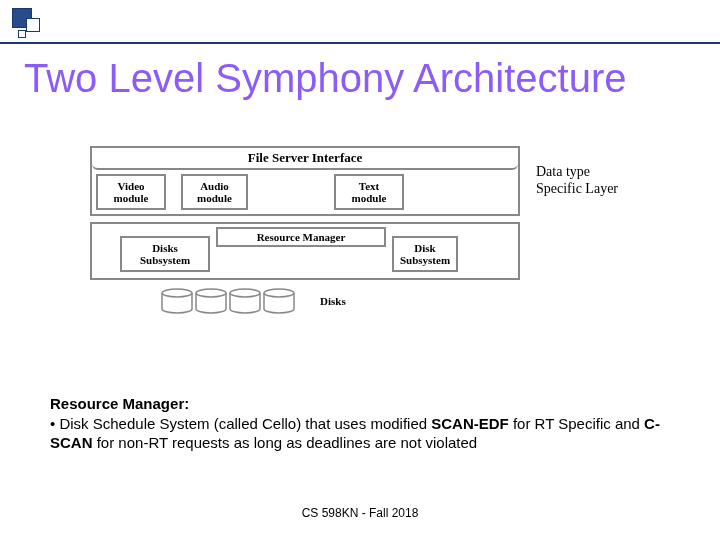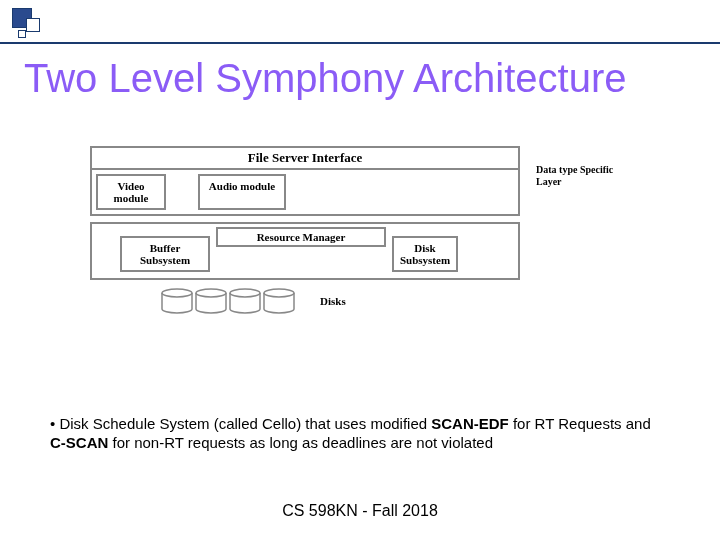--- a/index.html
+++ b/index.html
@@ -55,37 +55,38 @@
       width: 430px;
       margin-bottom: 6px;
     }
     .fsi-header {
       text-align: center;
       font-size: 13px;
       font-weight: bold;
       padding: 2px;
       border-bottom: 2px solid #888;
       font-family: "Times New Roman", serif;
+      border-radius: 6px;
     }
     .modules-row {
       display: flex;
       padding: 4px;
       gap: 6px;
     }
     .module {
       border: 2px solid #888;
       text-align: center;
       font-size: 11px;
       font-weight: bold;
       padding: 4px 6px;
       font-family: "Times New Roman", serif;
       line-height: 1.1;
     }
     .mod-video { width: 70px; }
-    .mod-audio { width: 88px; margin-left: 26px; }
+    .mod-audio { width: 67px; margin-left: 9px; }
     .mod-text { width: 70px; margin-left: 80px; }
     .layer2 {
       width: 430px;
       padding: 20px;
       position: relative;
       height: 58px;
     }
     .rm-box {
       border: 2px solid #888;
       position: absolute;
@@ -119,22 +120,22 @@
       width: 66px;
       text-align: center;
       font-size: 11px;
       font-weight: bold;
       padding: 4px;
       font-family: "Times New Roman", serif;
       line-height: 1.1;
     }
     .layer-label {
       position: absolute;
-      font-size: 10px;
-      font-weight: bold;
+      font-size: 14px;
+      font-weight: normal;
       font-family: "Times New Roman", serif;
       line-height: 1.2;
     }
     .label1 { top: 16px; left: 444px; width: 90px; }
     .label2 { top: 74px; left: 444px; width: 96px; }
     .disks-row {
       display: flex;
       margin-top: 8px;
       margin-left: 70px;
       align-items: center;
@@ -162,21 +163,21 @@
     }
     .body-text .heading {
       font-weight: bold;
     }
     .footer {
       position: absolute;
       bottom: 20px;
       left: 0;
       width: 720px;
       text-align: center;
-      font-size: 16px;
+      font-size: 12px;
       color: #000;
     }
   </style>
 </head>
 <body>
 
 <div class="corner-decoration">
   <div class="square sq1"></div>
   <div class="square sq2"></div>
   <div class="square sq3"></div>
@@ -184,27 +185,28 @@
 <div class="top-line"></div>
 
 <h1 class="title">Two Level Symphony Architecture</h1>
 
 <div class="diagram">
   <div class="outer-box layer1">
     <div class="fsi-header">File  Server  Interface</div>
     <div class="modules-row">
       <div class="module mod-video">Video module</div>
       <div class="module mod-audio">Audio module</div>
+      <div class="module mod-text">Text module</div>
     </div>
     <div class="layer-label label1">Data type Specific Layer</div>
   </div>
 
   <div class="outer-box layer2">
     <div class="rm-box">Resource Manager</div>
-    <div class="buf-box">Buffer Subsystem</div>
+    <div class="buf-box">Disks Subsystem</div>
     <div class="disk-box">Disk Subsystem</div>
   </div>
 
   <div class="disks-row">
     <div class="disk-cyl">
       <svg viewBox="0 0 34 26">
           <ellipse cx="17" cy="5" rx="15" ry="4" fill="none" stroke="#888" stroke-width="1.5"></ellipse>
           <path d="M2 5 L2 21 A15 4 0 0 0 32 21 L32 5" fill="none" stroke="#888" stroke-width="1.5"></path>
         </svg>
     </div>
@@ -224,17 +226,17 @@
       <svg viewBox="0 0 34 26">
           <ellipse cx="17" cy="5" rx="15" ry="4" fill="none" stroke="#888" stroke-width="1.5"></ellipse>
           <path d="M2 5 L2 21 A15 4 0 0 0 32 21 L32 5" fill="none" stroke="#888" stroke-width="1.5"></path>
         </svg>
     </div>
     <span class="disks-label">Disks</span>
   </div>
 </div>
 
 <div class="body-text">
-  <br>
-  <span>• Disk Schedule System (called Cello)  that uses modified </span><b>SCAN-EDF</b><span> for RT Requests and </span><b>C-SCAN</b><span> for non-RT requests as long as deadlines are not violated</span><br>
+  <span class="heading">Resource Manager:</span><br>
+  <span>• Disk Schedule System (called Cello)  that uses modified </span><b>SCAN-EDF</b><span> for RT Specific and </span><b>C-SCAN</b><span> for non-RT requests as long as deadlines are not violated</span><br>
 </div>
 
 <div class="footer">CS 598KN - Fall 2018</div>
 
 </body></html>

